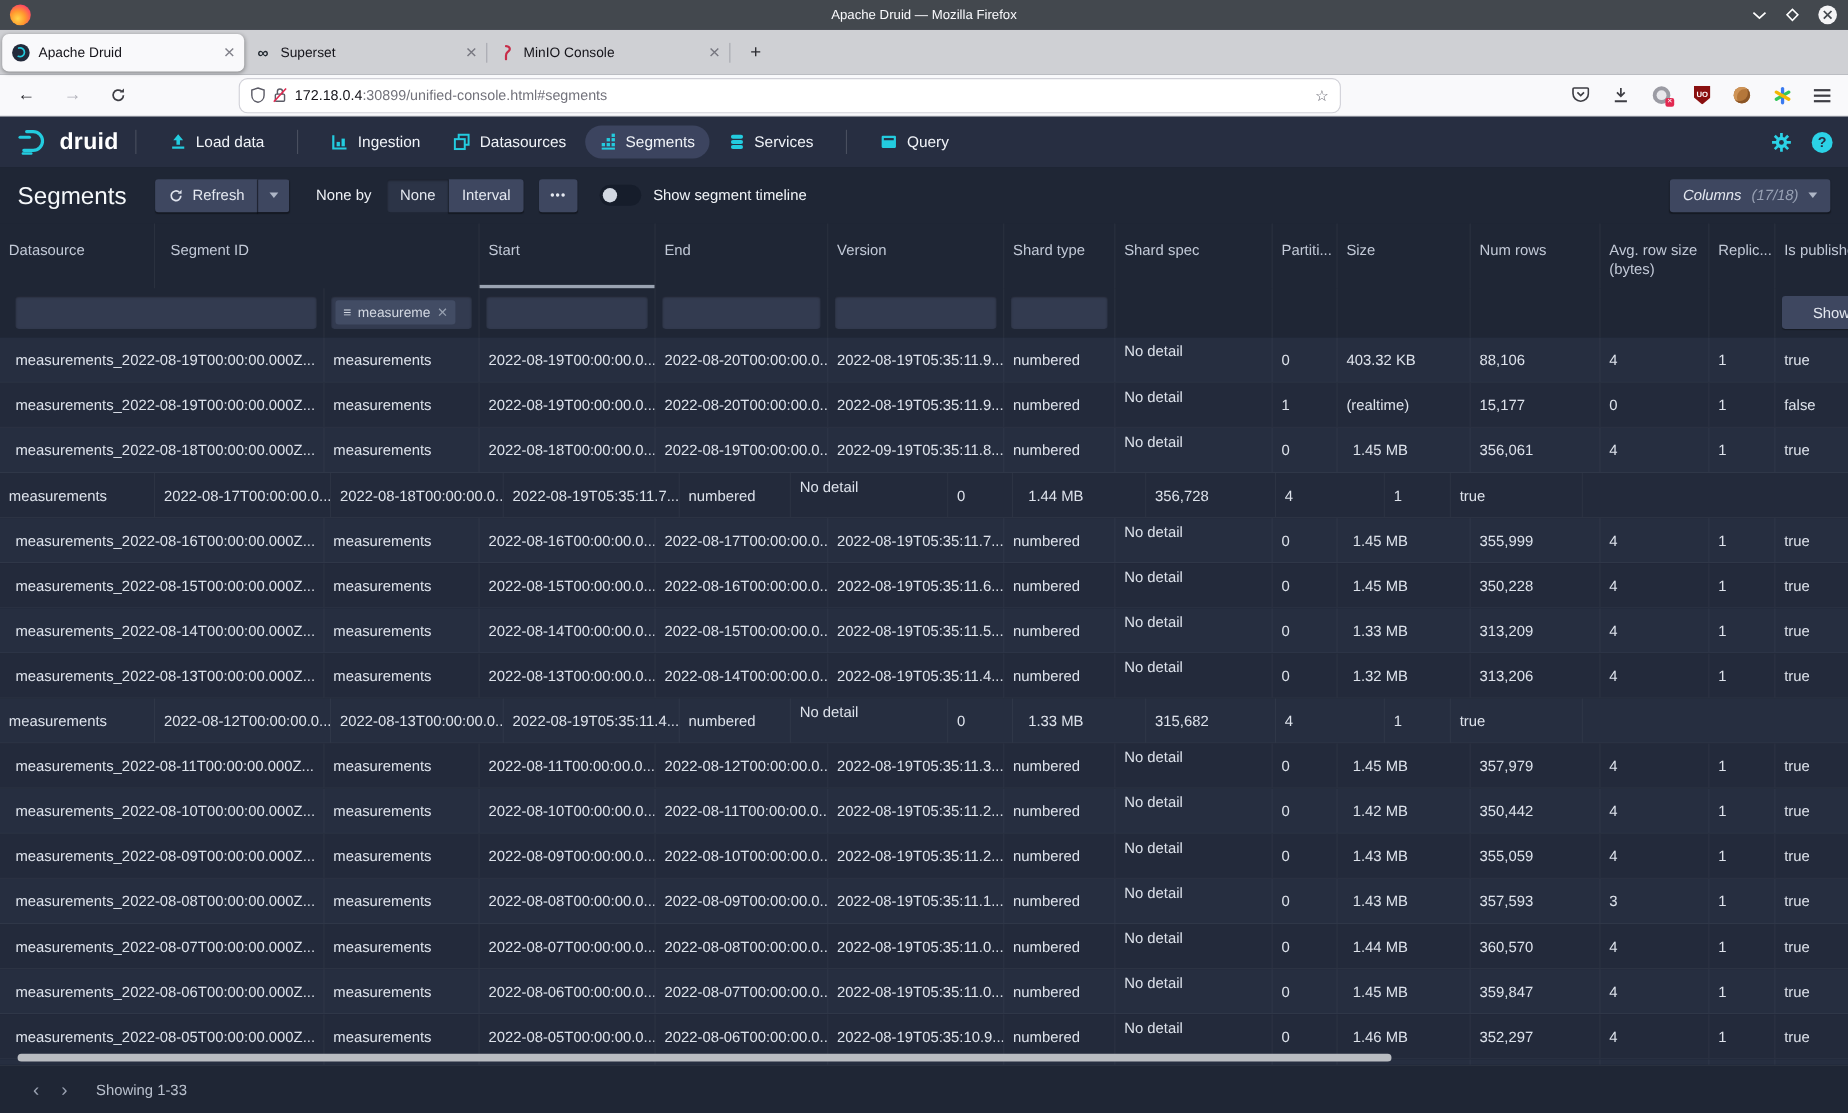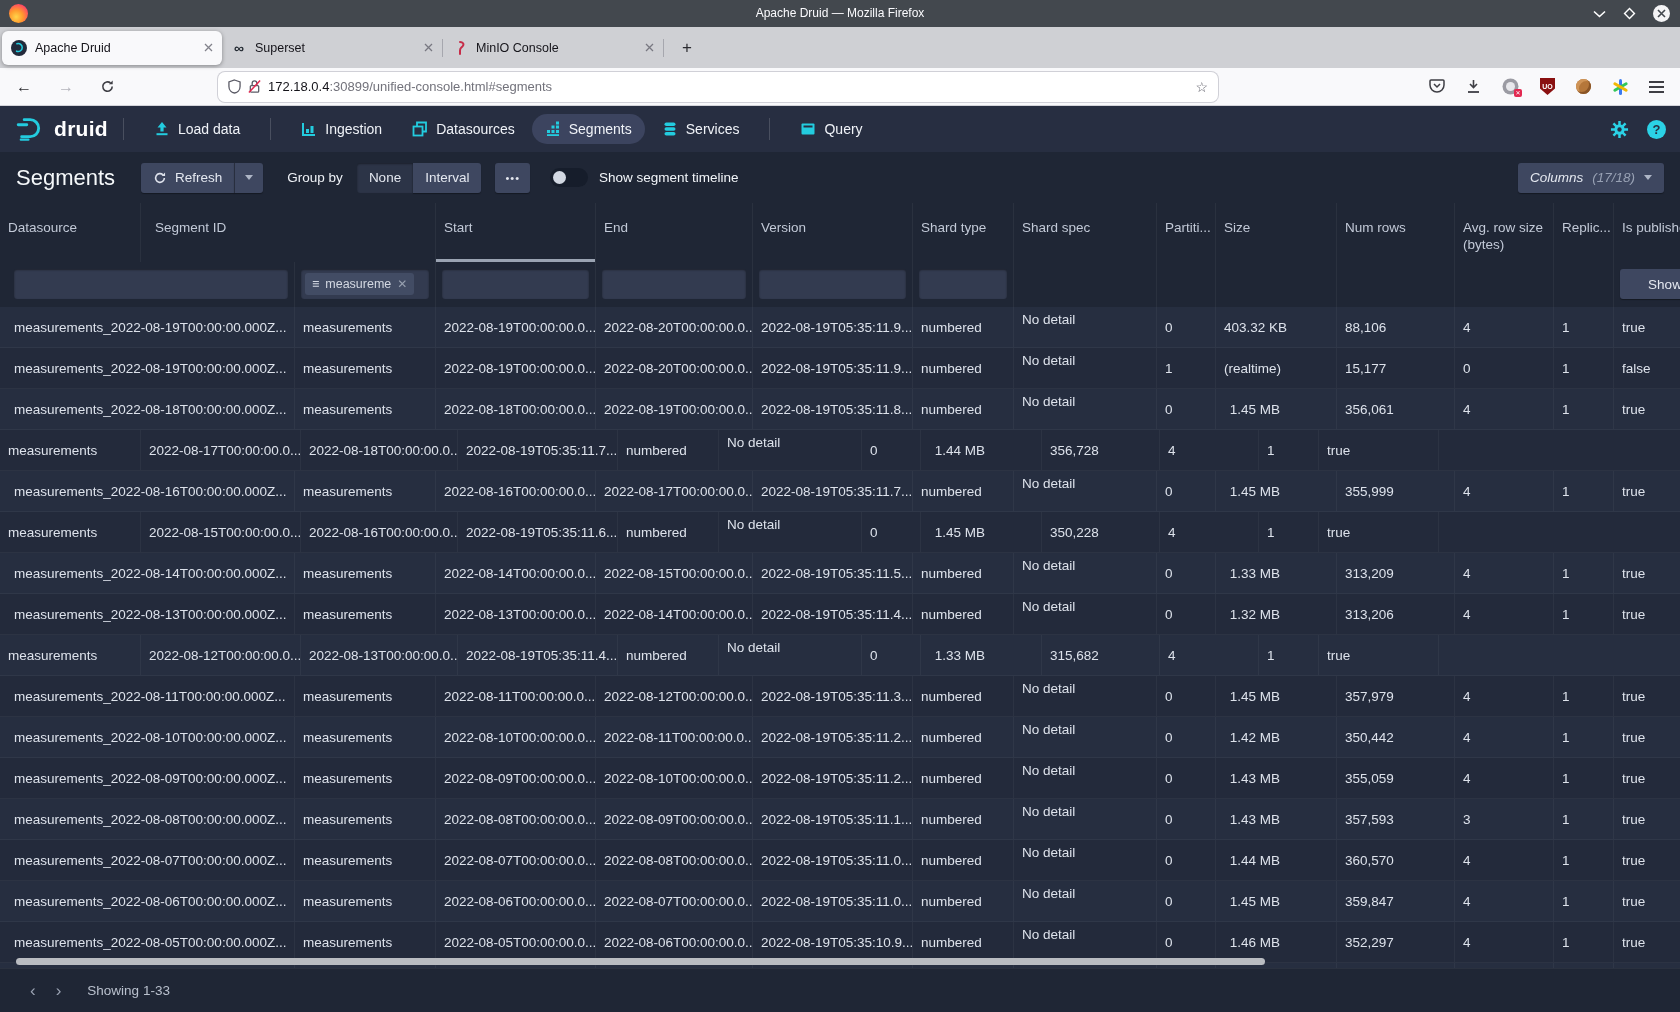--- a/index.html
+++ b/index.html
@@ -319,21 +319,21 @@
       <svg width="14" height="14" viewBox="0 0 16 16">
           <path d="M13 8 a5 5 0 1 1 -1.6-3.7" fill="none" stroke="#dfe3ed" stroke-width="1.8"></path>
           <path d="M13.8 1.8 v4 h-4 z" fill="#dfe3ed"></path>
         </svg>
       <span>Refresh</span>
     </div>
     <div class="btn btn-split-caret">
         <span class="caret-down"></span>
       </div>
   </div>
-  <div class="group-label">Group by</div>
+  <div class="group-label">None by</div>
   <div style="display:flex;">
     <div class="btn seg-left pressed">None</div>
     <div class="btn seg-right">Interval</div>
   </div>
   <div class="btn more-btn" style="font-size:11px;">•••</div>
   <div class="switch">
       <div class="knob"></div>
     </div>
   <div class="switch-label">Show segment timeline</div>
   <div class="btn columns-btn">
@@ -456,21 +456,21 @@
         </div>
         <div class="cell" style="width: 99px;">0</div>
         <div class="cell" style="width: 60px;">1</div>
         <div class="cell" style="width: 120px;">false</div>
       </div>
       <div class="row odd">
         <div class="cell first-pad" style="width: 295px;">measurements_2022-08-18T00:00:00.000Z...</div>
         <div class="cell" style="width: 141px;">measurements</div>
         <div class="cell" style="width: 160px;">2022-08-18T00:00:00.0...</div>
         <div class="cell" style="width: 157px;">2022-08-19T00:00:00.0...</div>
-        <div class="cell" style="width: 160px;">2022-08-19T05:35:11.8...</div>
+        <div class="cell" style="width: 160px;">2022-09-19T05:35:11.8...</div>
         <div class="cell" style="width: 101px;">numbered</div>
         <div class="cell top" style="width: 143px;">No detail</div>
         <div class="cell" style="width: 59px;">0</div>
         <div class="cell" style="width: 121px;">
           <div class="numbox" style="width: 56px;">1.45 MB</div>
         </div>
         <div class="cell" style="width: 118px;">
           <div class="numbox" style="width: 38px;">356,061</div>
         </div>
         <div class="cell" style="width: 99px;">4</div>
@@ -508,20 +508,21 @@
           <div class="numbox" style="width: 56px;">1.45 MB</div>
         </div>
         <div class="cell" style="width: 118px;">
           <div class="numbox" style="width: 38px;">355,999</div>
         </div>
         <div class="cell" style="width: 99px;">4</div>
         <div class="cell" style="width: 60px;">1</div>
         <div class="cell" style="width: 120px;">true</div>
       </div>
       <div class="row even">
+        <div class="cell first-pad" style="width: 295px;">measurements_2022-08-15T00:00:00.000Z...</div>
         <div class="cell" style="width: 141px;">measurements</div>
         <div class="cell" style="width: 160px;">2022-08-15T00:00:00.0...</div>
         <div class="cell" style="width: 157px;">2022-08-16T00:00:00.0...</div>
         <div class="cell" style="width: 160px;">2022-08-19T05:35:11.6...</div>
         <div class="cell" style="width: 101px;">numbered</div>
         <div class="cell top" style="width: 143px;">No detail</div>
         <div class="cell" style="width: 59px;">0</div>
         <div class="cell" style="width: 121px;">
           <div class="numbox" style="width: 56px;">1.45 MB</div>
         </div>

